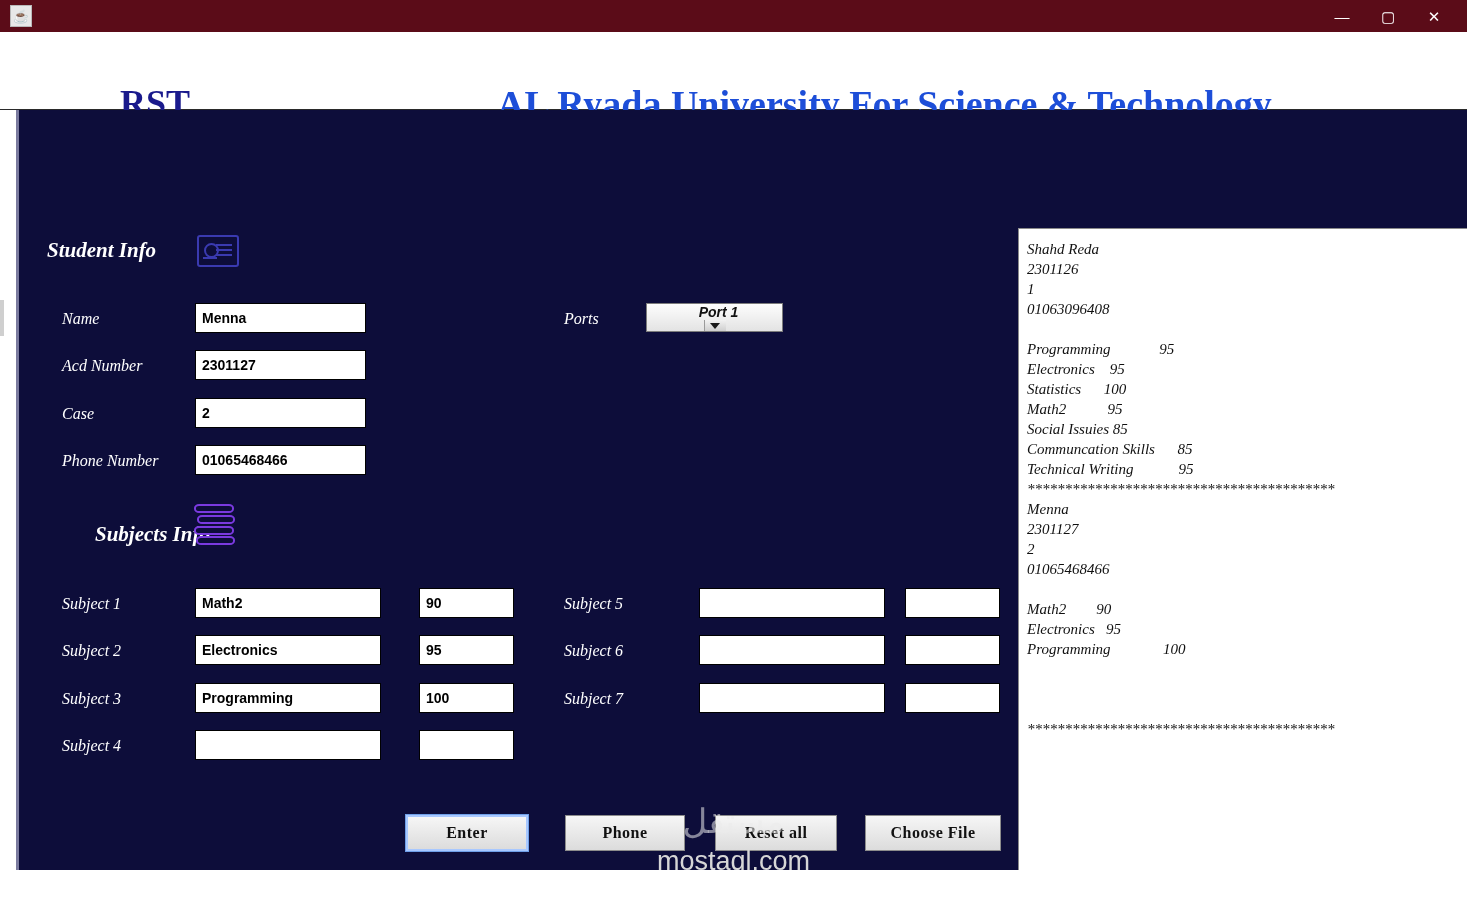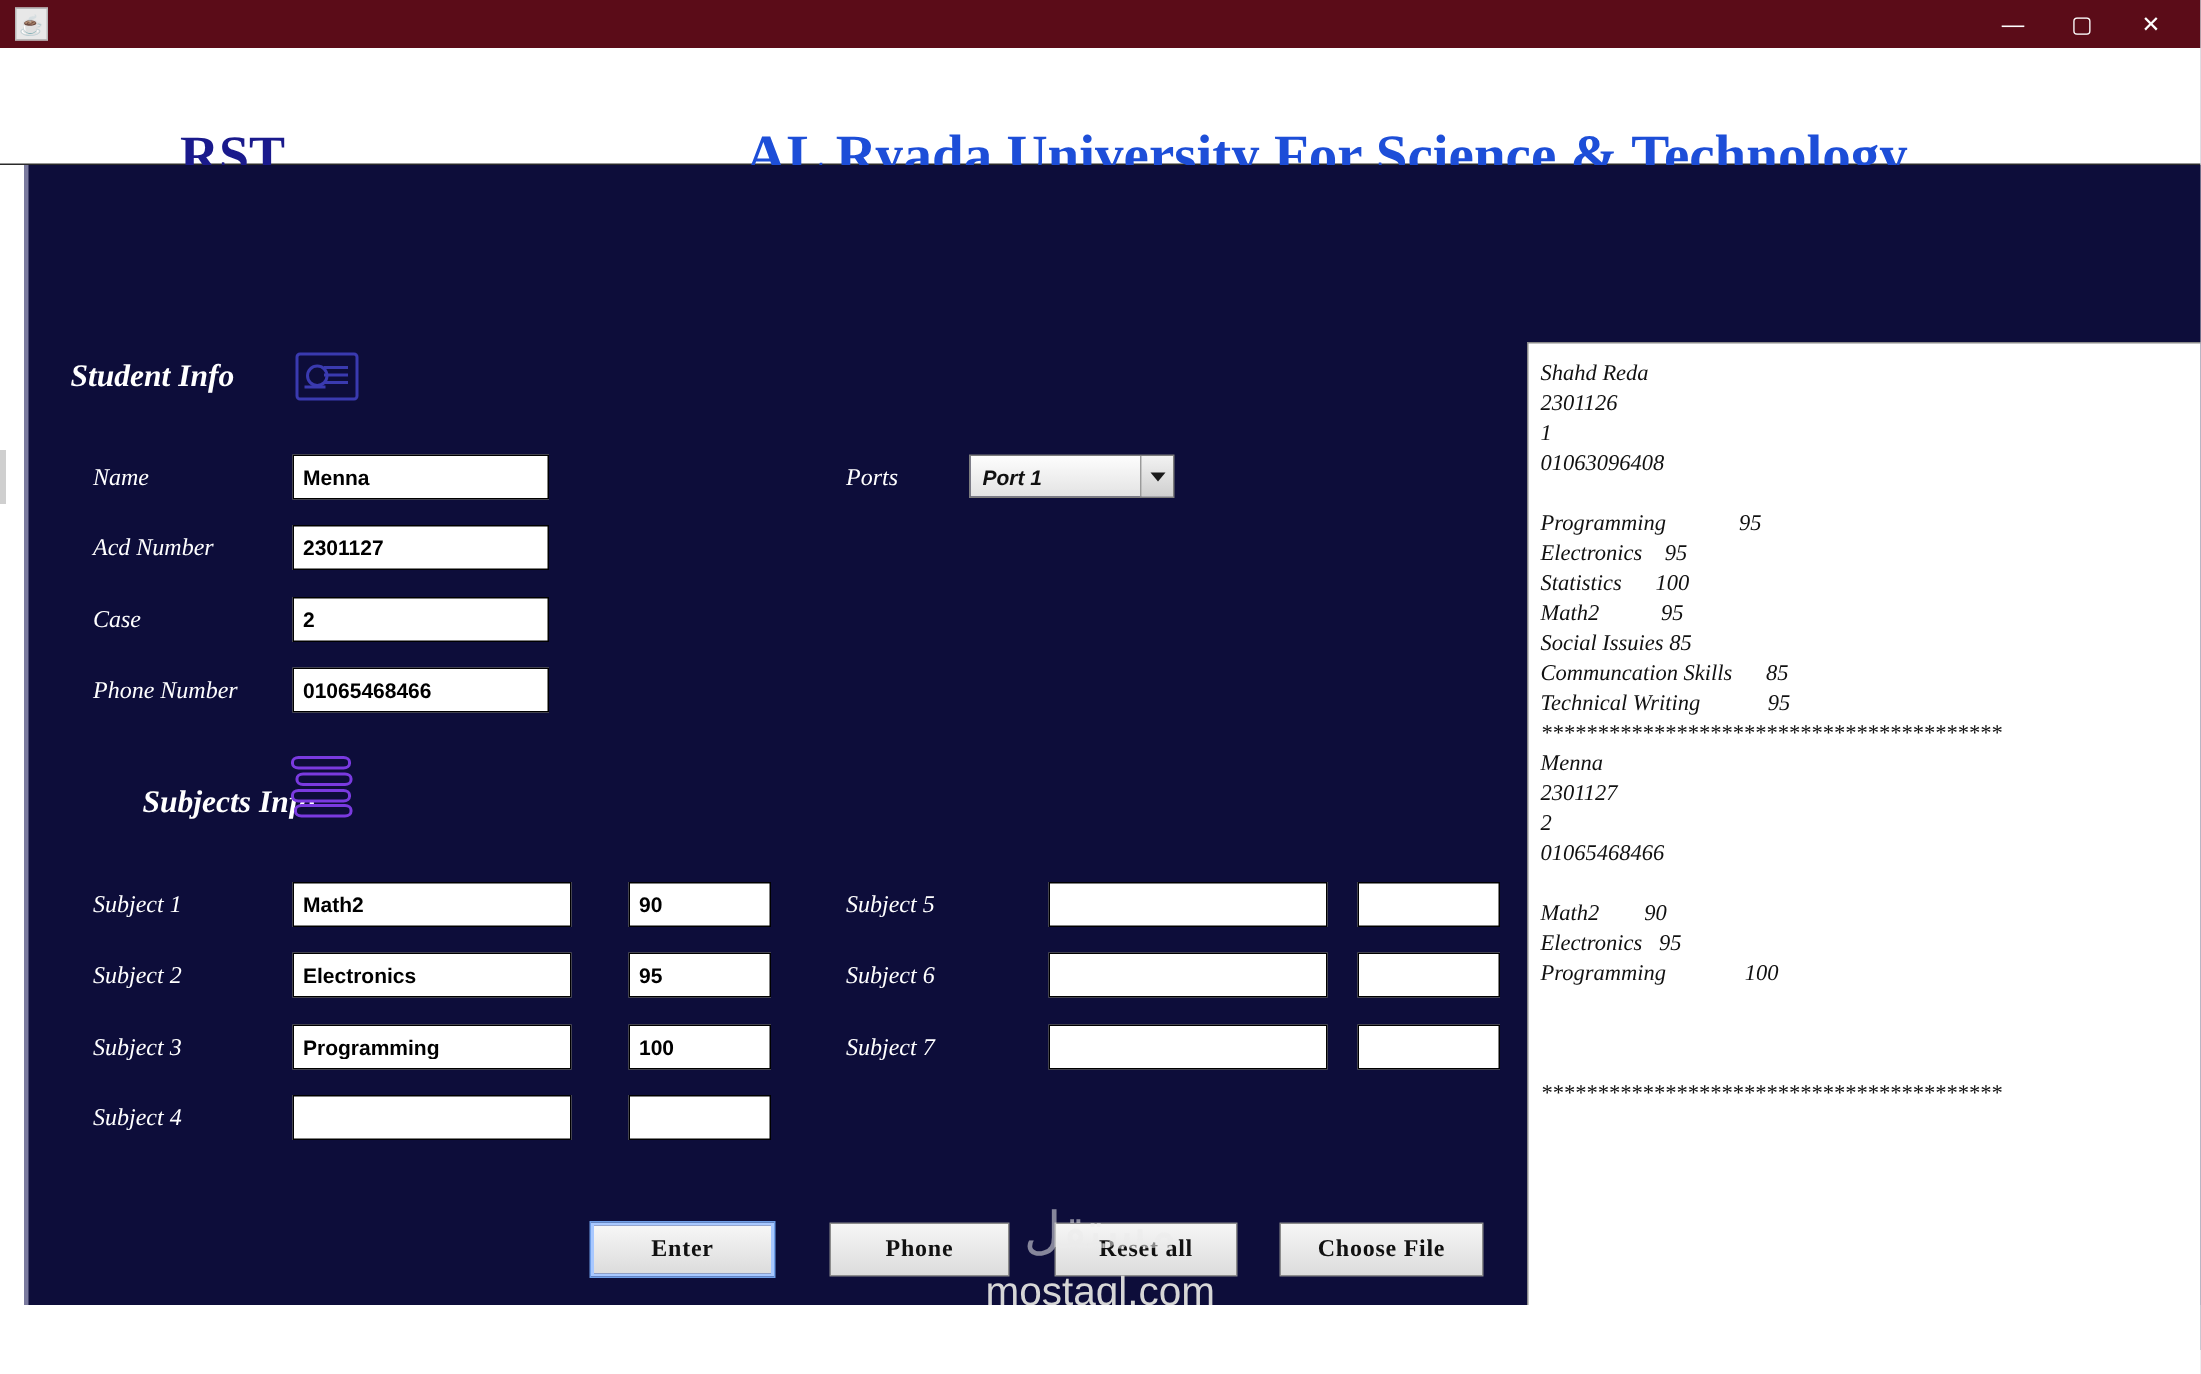--- a/index.html
+++ b/index.html
@@ -148,21 +148,21 @@
   .books-icon i:nth-child(3) { top: 24px; }
   .books-icon i:nth-child(4) { top: 34px; left: 2px; width: 39px; }
 
   
   .combo {
     position: absolute;
     left: 627px; top: 193px;
     width: 137px; height: 29px;
     background: linear-gradient(#fdfdfd, #e3e3e3);
     border: 1px solid #7c7c7c;
-    display: flex; align-items: center;
+    display: flex; align-items: center; flex-direction: column;
   }
   .combo .val {
     flex: 1;
     padding-left: 8px;
     font-family: "Liberation Sans", sans-serif;
     font-weight: bold; font-style: italic;
     font-size: 14px; color: #111;
   }
   .combo .arrow {
     width: 22px; height: 27px;
@@ -199,20 +199,21 @@
     position: absolute;
     height: 36px;
     background: linear-gradient(#f6f6f6, #dcdcdc);
     border: 1px solid #8c8c8c;
     font-family: "Liberation Serif", serif;
     font-weight: bold;
     font-size: 16px;
     color: #111111;
     display: flex; align-items: center; justify-content: center;
     letter-spacing: 0.5px;
+    margin-left: 12px;
   }
   .btn.focused {
     border: 2px solid #a8c8ff;
     outline: 1px solid #6f9fe8;
   }
 
   
   .watermark {
     position: absolute;
     left: 0; top: 800px;

